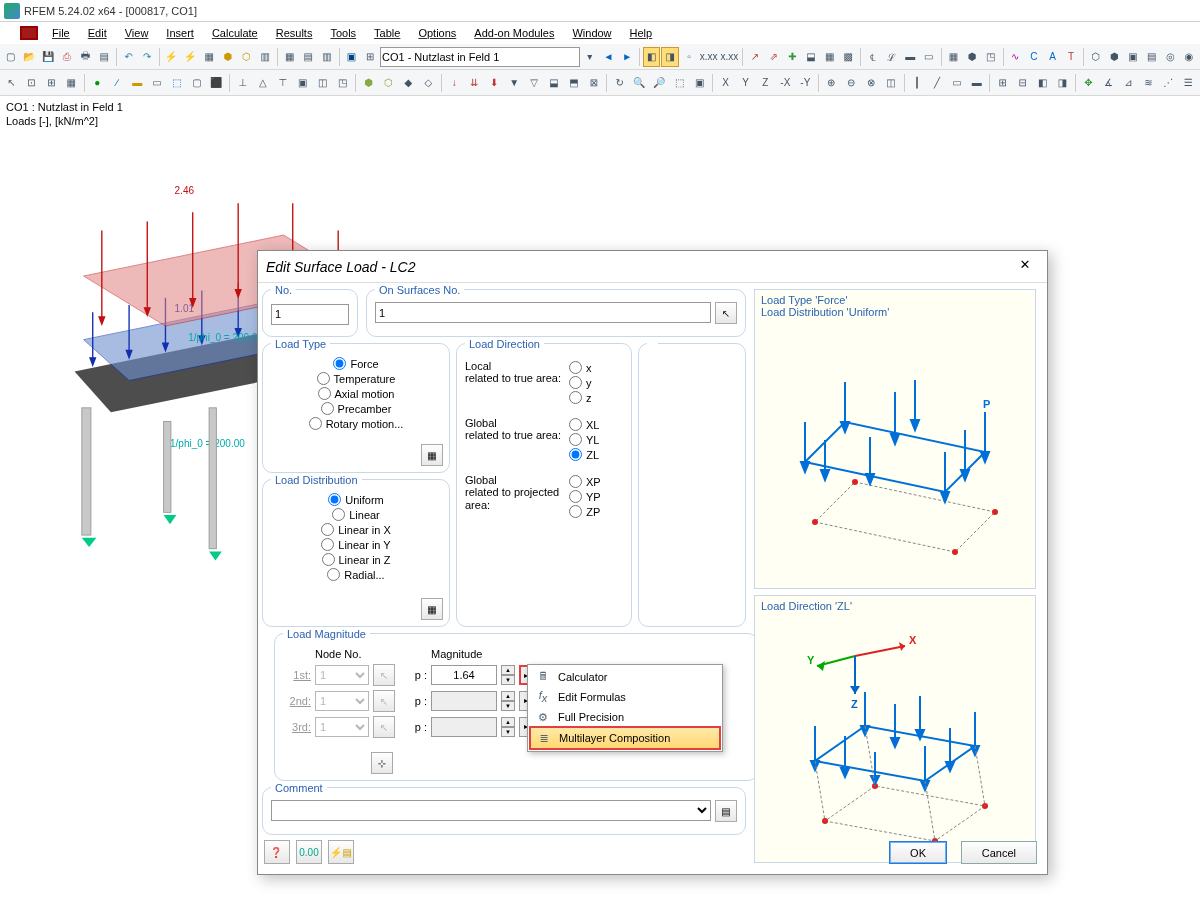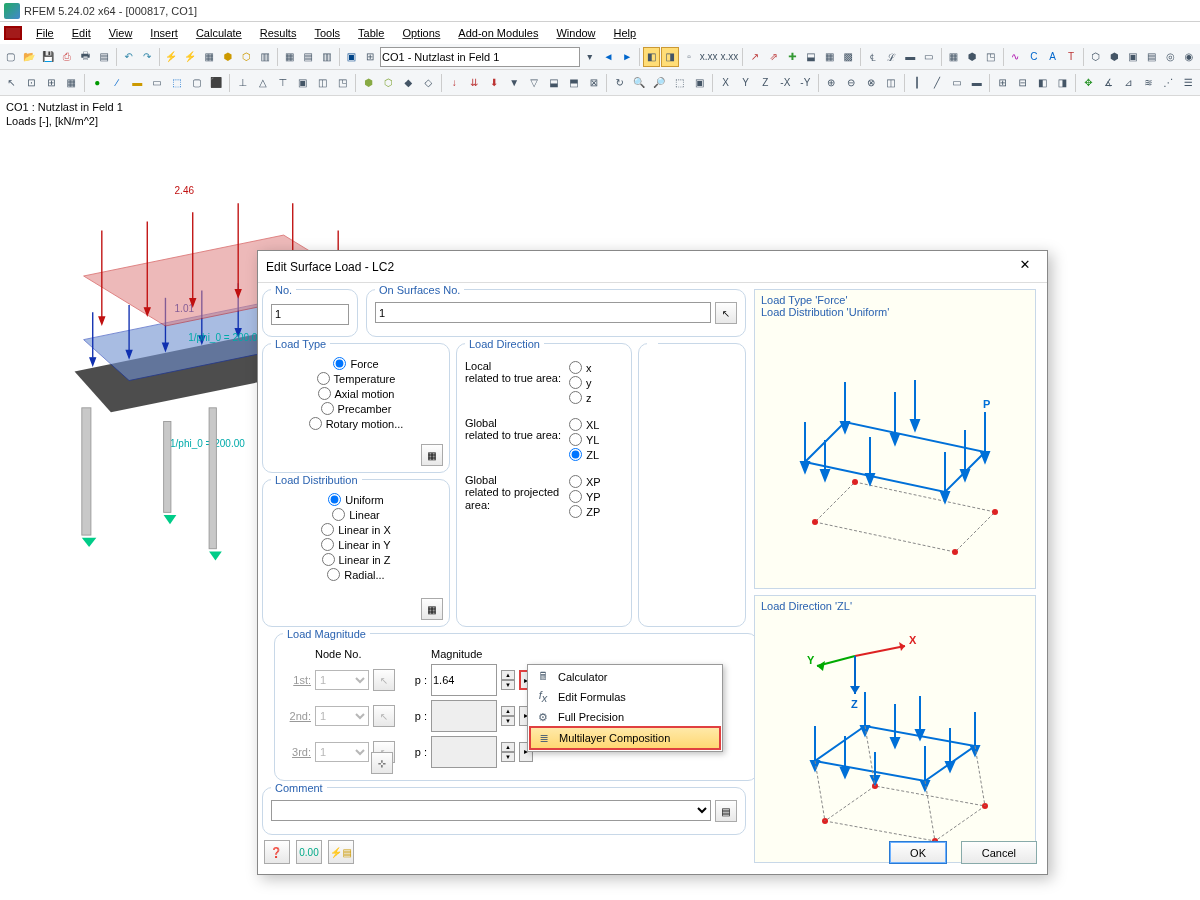--- a/index.html
+++ b/index.html
@@ -4,61 +4,61 @@
 <style>
 * { box-sizing: border-box; margin: 0; padding: 0; font-family: "Segoe UI", Tahoma, sans-serif; font-size: 11px; }
 body { background: #fff; width: 1200px; height: 900px; overflow: hidden; position: relative; }
 
 
 .titlebar { background: #fff; height: 22px; display: flex; align-items: center; padding: 0 4px; gap: 4px; border-bottom: 1px solid #d0d0d0; }
 .titlebar .logo { width: 16px; height: 16px; background: linear-gradient(135deg,#2a6,#48c); border-radius:2px; }
 .titlebar span { color: #333; }
 
 
-.menubar { background: #fff; height: 22px; display: flex; align-items: center; padding: 0 4px; gap: 2px; }
+.menubar { background: #fff; height: 22px; display: flex; align-items: center; padding: 0 20px; gap: 2px; }
 .menubar .logo2 { width: 18px; height: 14px; background: #900; display:inline-block; margin-right:4px; position:relative;}
 .menubar .logo2::after{content:"";position:absolute;left:2px;top:2px;right:2px;bottom:2px;background:#fff;opacity:0.1;}
 .menubar .menu-item { padding: 2px 8px; cursor: default; }
 .menubar .menu-item span { text-decoration: underline; text-decoration-color: #333; text-underline-offset: 1px; }
 
 
 .toolbar { background: #f4f6f8; height: 26px; display: flex; align-items: center; padding: 0 2px; gap: 1px; border-bottom:1px solid #d8d8d8;}
 .tb-btn { width: 20px; height: 20px; display:flex; align-items:center; justify-content:center; font-size:10px; color:#456; border:1px solid transparent; cursor:default;}
 .tb-sep { width:1px; height:18px; background:#ccc; margin:0 2px;}
 .tb-combo { height:20px; border:1px solid #999; background:#fff; font-size:11px; padding:0 1px; min-width:200px;}
 
 
 .viewport { position:absolute; top:96px; left:0; right:0; bottom:0; background:#fff; }
 .vp-text { position:absolute; top:4px; left:6px; font-size:11px; color:#000; line-height:1.3; }
 .vp-model { position:absolute; top:80px; left:40px; width:360px; height:400px; }
 
 
 .dialog { position:absolute; left:257px; top:250px; width:791px; height:625px; background:#fff; border:1px solid #888; box-shadow:4px 4px 14px rgba(0,0,0,0.25); }
 .dlg-title { height:32px; background:#fff; display:flex; align-items:center; padding:0 8px; border-bottom:1px solid #ddd; justify-content:space-between;}
-.dlg-title span { font-size:12px; }
+.dlg-title span { font-size:14px;font-style:italic; }
 .dlg-close { width:28px; height:20px; text-align:center; font-size:13px; cursor:default;}
 .dlg-body { position:relative; padding:6px; height:calc(100% - 32px); }
 
 .group { border:1px solid #c8d8e8; border-radius:10px; padding:6px 8px 8px 8px; position:absolute; background:#fff;}
 .group > .legend { position:relative; top:-12px; background:#fff; display:inline-block; padding:0 4px; color:#2a62b0; font-size:11px;}
 .input-txt { width:100%; height:21px; border:1px solid #999; padding:0 3px; font-size:11px; background:#fff;}
 
 .radio-row { display:flex; align-items:center; gap:4px; padding:1px 0; font-size:11px;justify-content:center;}
 .radio-row input { margin:0;}
 
 .small-btn { width:22px; height:22px; border:1px solid #aaa; background:linear-gradient(#fefefe,#e8e8e8); display:inline-flex; align-items:center; justify-content:center; font-size:10px;}
 
 .preview { position:absolute; border:1px solid #c8d8e8; background:#fffff4; }
 .preview .caption { padding:4px 6px; font-size:11px; color:#2a62b0; }
 
 .node-row { display:flex; align-items:center; gap:4px; margin-bottom:4px;}
 .node-lbl { width:28px; color:#999; text-align:right;text-decoration:underline;}
 .node-sel { width:54px; height:20px; border:1px solid #999; background:#fff; color:#999;}
 .mag-lbl2 { width:14px; text-align:right;}
-.mag-input { width:66px; height:32px; border:1px solid #999; text-align:left; padding:0 1px;}
+.mag-input { width:66px; height:20px; border:1px solid #999; text-align:center; padding:0 1px;}
 .spinner { width:14px; height:20px; display:flex; flex-direction:column;}
 .spinner div{flex:1;border:1px solid #999;font-size:6px;text-align:center;line-height:8px;background:#eee;}
 
 .dropdown-arrow { width:14px; height:20px; border:1px solid #999; background:#eee; font-size:8px; text-align:center; line-height:18px;}
 
 .context-menu { position:absolute; border:1px solid #999; background:#fff; box-shadow:2px 2px 6px rgba(0,0,0,0.25); padding:2px; }
 .cm-item { display:flex; align-items:center; gap:6px; padding:2px 10px 2px 4px; font-size:11px; white-space:nowrap;}
 .cm-icon { width:18px; height:16px; display:flex; align-items:center; justify-content:center; font-size:11px; color:#567;}
 .cm-highlight { background:linear-gradient(#ffe9a8,#ffd873); border:1px solid #e0a030; margin:-1px;}
 

